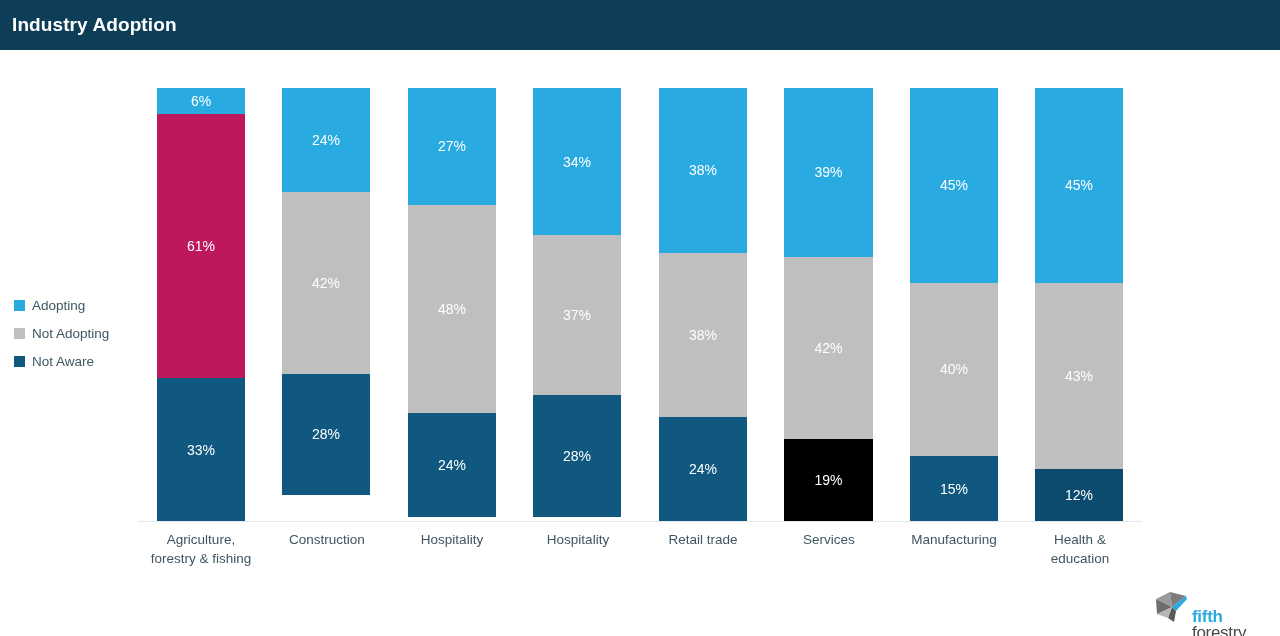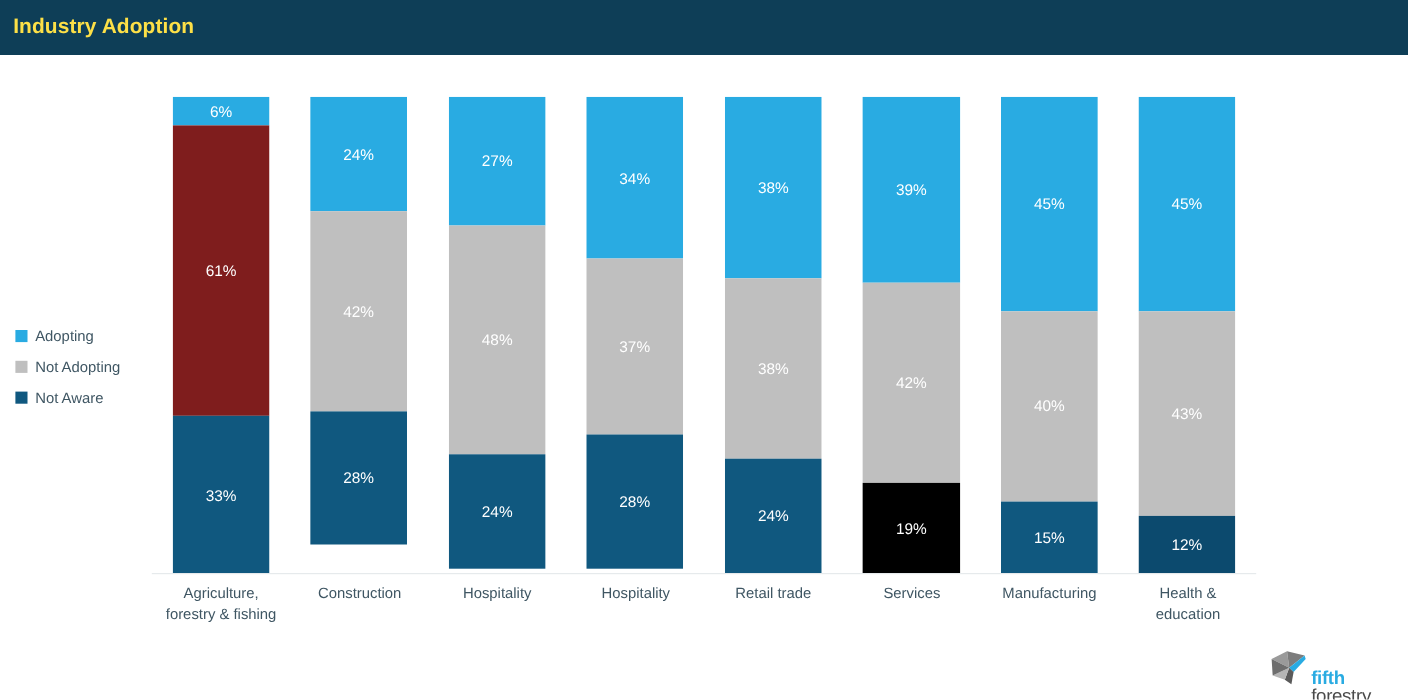--- a/index.html
+++ b/index.html
@@ -15,21 +15,21 @@
 
   
   #header {
     position: absolute; left: 0; top: 0;
     width: 1280px; height: 50px;
     background: #0e3e57;
   }
   #header-title {
     position: absolute; left: 12px; top: 50%;
     transform: translateY(-50%);
-    color: #fde047;
+    color: #ffffff;
     font-size: 19px;
     font-weight: bold;
     letter-spacing: 0.1px;
     white-space: nowrap;
   }
 
   
   #legend {
     position: absolute;
     left: 14px; top: 291px;
@@ -140,21 +140,21 @@
       <span class="legend-label">Not Aware</span>
     </div>
   </div>
 
   <div id="plot">
       <div class="bar-group" style="left: 19px; width: 88px;">
         <div class="bar" style="height: 433px;">
           <div class="bar-seg" style="height: 6%; background: rgb(41, 171, 226);">
             <span class="seg-label">6%</span>
           </div>
-          <div class="bar-seg" style="height: 61%; background: #7f1d1d;">
+          <div class="bar-seg" style="height: 61%; background: #be185d;">
             <span class="seg-label">61%</span>
           </div>
           <div class="bar-seg" style="height: 33%; background: rgb(16, 88, 127);">
             <span class="seg-label">33%</span>
           </div>
         </div>
       </div>
       <div class="bar-group" style="left: 144px; width: 88px;">
         <div class="bar" style="height: 433px;">
           <div class="bar-seg" style="height: 24%; background: rgb(41, 171, 226);">

